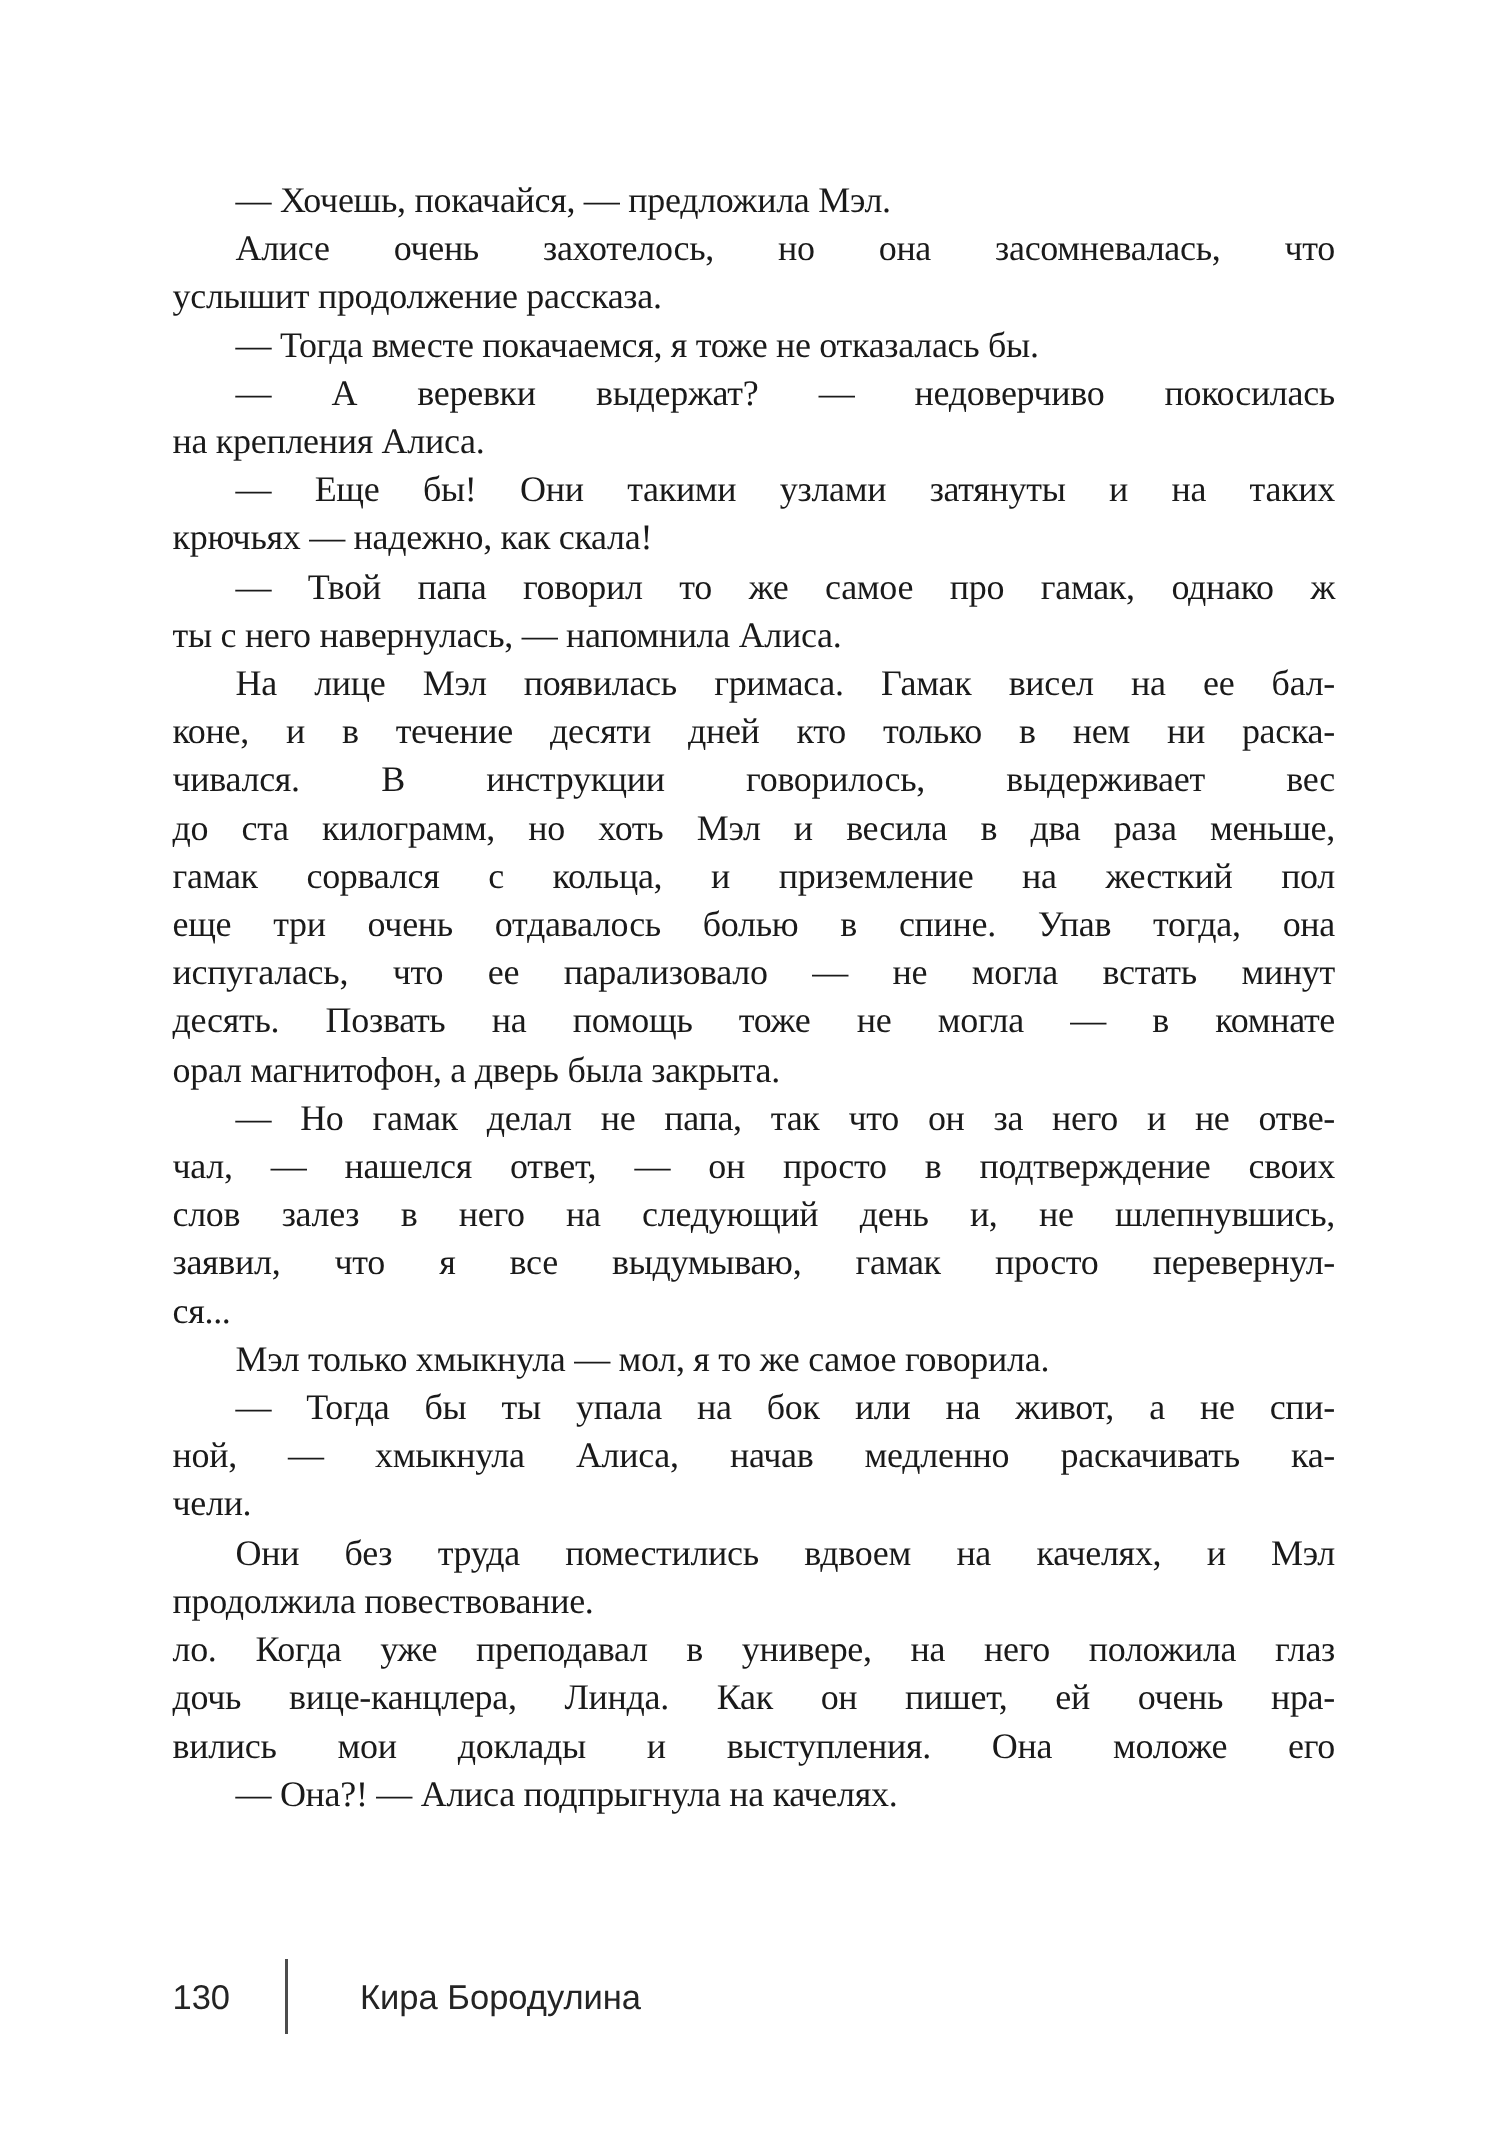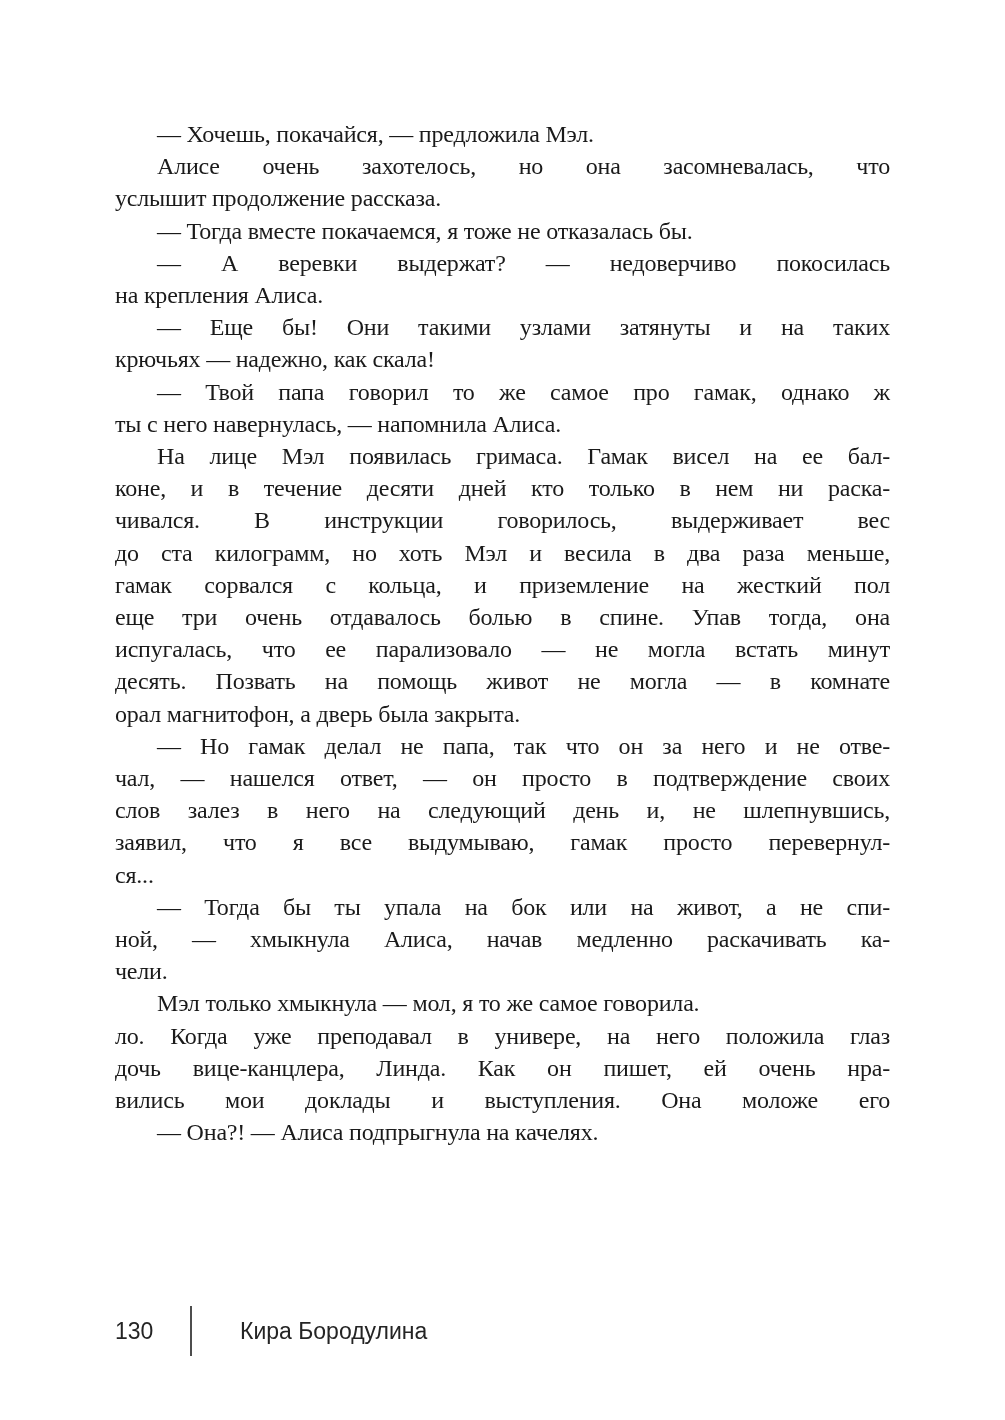--- a/index.html
+++ b/index.html
@@ -96,37 +96,41 @@
         <div class="line last">ты с него навернулась, — напомнила Алиса.</div>
       </div>
       <div class="para">
         <div class="line first">На лице Мэл появилась гримаса. Гамак висел на ее бал-</div>
         <div class="line">коне, и в течение десяти дней кто только в нем ни раска-</div>
         <div class="line">чивался. В инструкции говорилось, выдерживает вес</div>
         <div class="line">до ста килограмм, но хоть Мэл и весила в два раза меньше,</div>
         <div class="line">гамак сорвался с кольца, и приземление на жесткий пол</div>
         <div class="line">еще три очень отдавалось болью в спине. Упав тогда, она</div>
         <div class="line">испугалась, что ее парализовало — не могла встать минут</div>
-        <div class="line">десять. Позвать на помощь живот не могла — в комнате</div>
+        <div class="line">десять. Позвать на помощь тоже не могла — в комнате</div>
         <div class="line last">орал магнитофон, а дверь была закрыта.</div>
       </div>
       <div class="para">
         <div class="line first">— Но гамак делал не папа, так что он за него и не отве-</div>
         <div class="line">чал, — нашелся ответ, — он просто в подтверждение своих</div>
         <div class="line">слов залез в него на следующий день и, не шлепнувшись,</div>
         <div class="line">заявил, что я все выдумываю, гамак просто перевернул-</div>
         <div class="line last">ся...</div>
       </div>
       <div class="para">
+        <div class="line first last">Мэл только хмыкнула — мол, я то же самое говорила.</div>
+      </div>
+      <div class="para">
         <div class="line first">— Тогда бы ты упала на бок или на живот, а не спи-</div>
         <div class="line">ной, — хмыкнула Алиса, начав медленно раскачивать ка-</div>
         <div class="line last">чели.</div>
       </div>
       <div class="para">
-        <div class="line first last">Мэл только хмыкнула — мол, я то же самое говорила.</div>
+        <div class="line first">Они без труда поместились вдвоем на качелях, и Мэл</div>
+        <div class="line last">продолжила повествование.</div>
       </div>
       <div class="para">
         <div class="line">ло. Когда уже преподавал в универе, на него положила глаз</div>
         <div class="line">дочь вице-канцлера, Линда. Как он пишет, ей очень нра-</div>
         <div class="line">вились мои доклады и выступления. Она моложе его</div>
       </div>
       <div class="para">
         <div class="line first last">— Она?! — Алиса подпрыгнула на качелях.</div>
       </div>
     </div>

